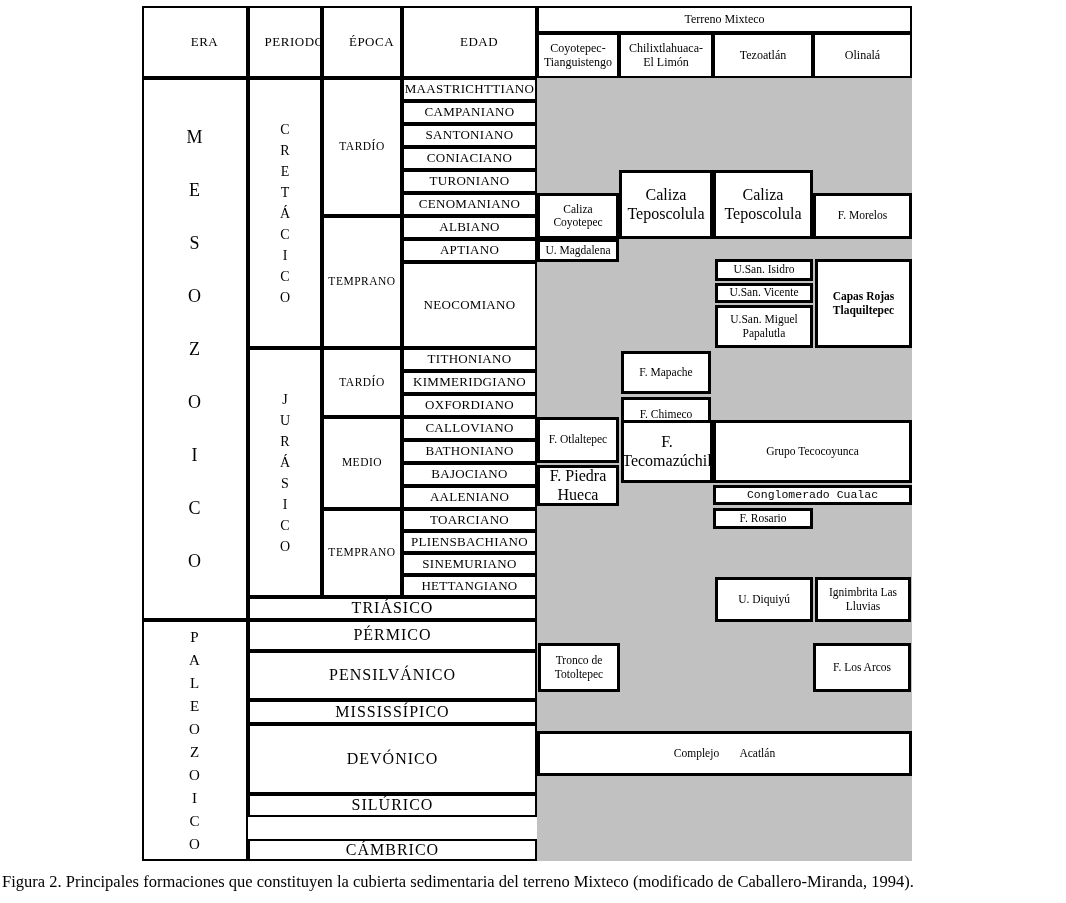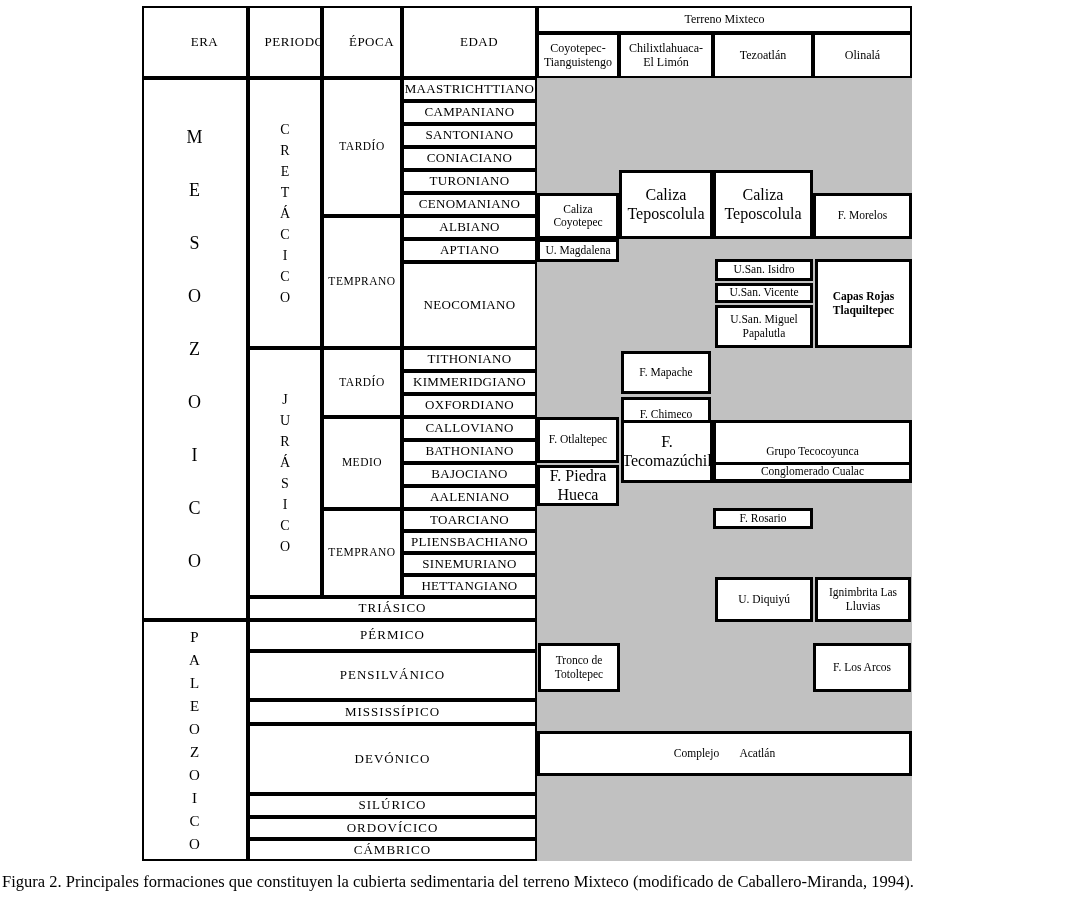--- a/index.html
+++ b/index.html
@@ -16,21 +16,21 @@
   .cell,.fbox{
     position:absolute;box-sizing:border-box;background:#fff;
     display:flex;align-items:center;justify-content:center;
     text-align:center;line-height:1.15;
   }
   .cell{border:2px solid #000;}
   .fbox{border:3px solid #000;font-size:11.5px;padding:1px;}
   .hdr{font-size:13px;letter-spacing:.5px;padding-left:19px;}
   .subhdr{font-size:12px;padding:2px;}
   .age{font-size:13px;letter-spacing:.3px;}
-  .period-h{font-size:13px;letter-spacing:1px;}
+  .period-h{font-size:16px;letter-spacing:1px;}
   .epoch{font-size:11.5px;letter-spacing:.5px;}
   .vert{white-space:pre-line;text-align:center;}
   .v-era{font-size:18px;letter-spacing:1px;}
   .v-meso{line-height:53px;}
   .v-paleo{font-size:15px;line-height:23px;}
   .v-per{font-size:14px;line-height:21px;}
   .tight{font-size:16px;}
   .wide-words{word-spacing:18px;}
   .caption{
     position:absolute;left:2px;top:872px;width:1062px;
@@ -91,21 +91,20 @@
 S
 I
 C
 O</div>
   <div class="cell period-h" style="left:106px;top:591px;width:289px;height:23px;">TRIÁSICO</div>
   <div class="cell period-h" style="left:106px;top:614px;width:289px;height:31px;">PÉRMICO</div>
   <div class="cell period-h" style="left:106px;top:645px;width:289px;height:49px;">PENSILVÁNICO</div>
   <div class="cell period-h" style="left:106px;top:694px;width:289px;height:24px;">MISSISSÍPICO</div>
   <div class="cell period-h" style="left:106px;top:718px;width:289px;height:70px;">DEVÓNICO</div>
   <div class="cell period-h" style="left:106px;top:788px;width:289px;height:23px;">SILÚRICO</div>
-  <div class="cell period-h" style="left:106px;top:811px;width:289px;height:22px;">ORDOVÍCICO</div>
   <div class="cell period-h" style="left:106px;top:833px;width:289px;height:22px;">CÁMBRICO</div>
 
   <div class="cell epoch" style="left:180px;top:72px;width:80px;height:138px;">TARDÍO</div>
   <div class="cell epoch" style="left:180px;top:210px;width:80px;height:132px;">TEMPRANO</div>
   <div class="cell epoch" style="left:180px;top:342px;width:80px;height:69px;">TARDÍO</div>
   <div class="cell epoch" style="left:180px;top:411px;width:80px;height:92px;">MEDIO</div>
   <div class="cell epoch" style="left:180px;top:503px;width:80px;height:88px;">TEMPRANO</div>
 
   <div class="cell age" style="left:260px;top:72px;width:135px;height:23px;">MAASTRICHTTIANO</div>
   <div class="cell age" style="left:260px;top:95px;width:135px;height:23px;">CAMPANIANO</div>
@@ -145,19 +144,19 @@
   <div class="fbox" style="left:573px;top:299px;width:98px;height:43px;">U.San. Miguel Papalutla</div>
   <div class="fbox" style="left:571px;top:502px;width:100px;height:21px;">F. Rosario</div>
   <div class="fbox" style="left:573px;top:571px;width:98px;height:45px;">U. Diquiyú</div>
 
   <div class="fbox" style="left:671px;top:187px;width:99px;height:46px;">F. Morelos</div>
   <div class="fbox" style="left:673px;top:253px;width:97px;height:89px;font-weight:bold;">Capas Rojas Tlaquiltepec</div>
   <div class="fbox" style="left:673px;top:571px;width:96px;height:45px;">Ignimbrita Las Lluvias</div>
   <div class="fbox" style="left:671px;top:637px;width:98px;height:49px;">F. Los Arcos</div>
 
   <div class="fbox" style="left:571px;top:414px;width:199px;height:63px;">Grupo Tecocoyunca</div>
-  <div class="fbox" style="left:571px;top:456px;width:199px;height:20px;">Conglomerado Cualac</div>
+  <div class="fbox" style="left:571px;top:479px;width:199px;height:20px;font-family:Liberation Mono, monospace;">Conglomerado Cualac</div>
   <div class="fbox wide-words" style="left:395px;top:725px;width:375px;height:45px;">Complejo Acatlán</div>
 
  </div>
 </div>
 
 <div class="caption">Figura 2. Principales formaciones que constituyen la cubierta sedimentaria del terreno Mixteco (modificado de Caballero-Miranda, 1994).</div>
 
 </body></html>

